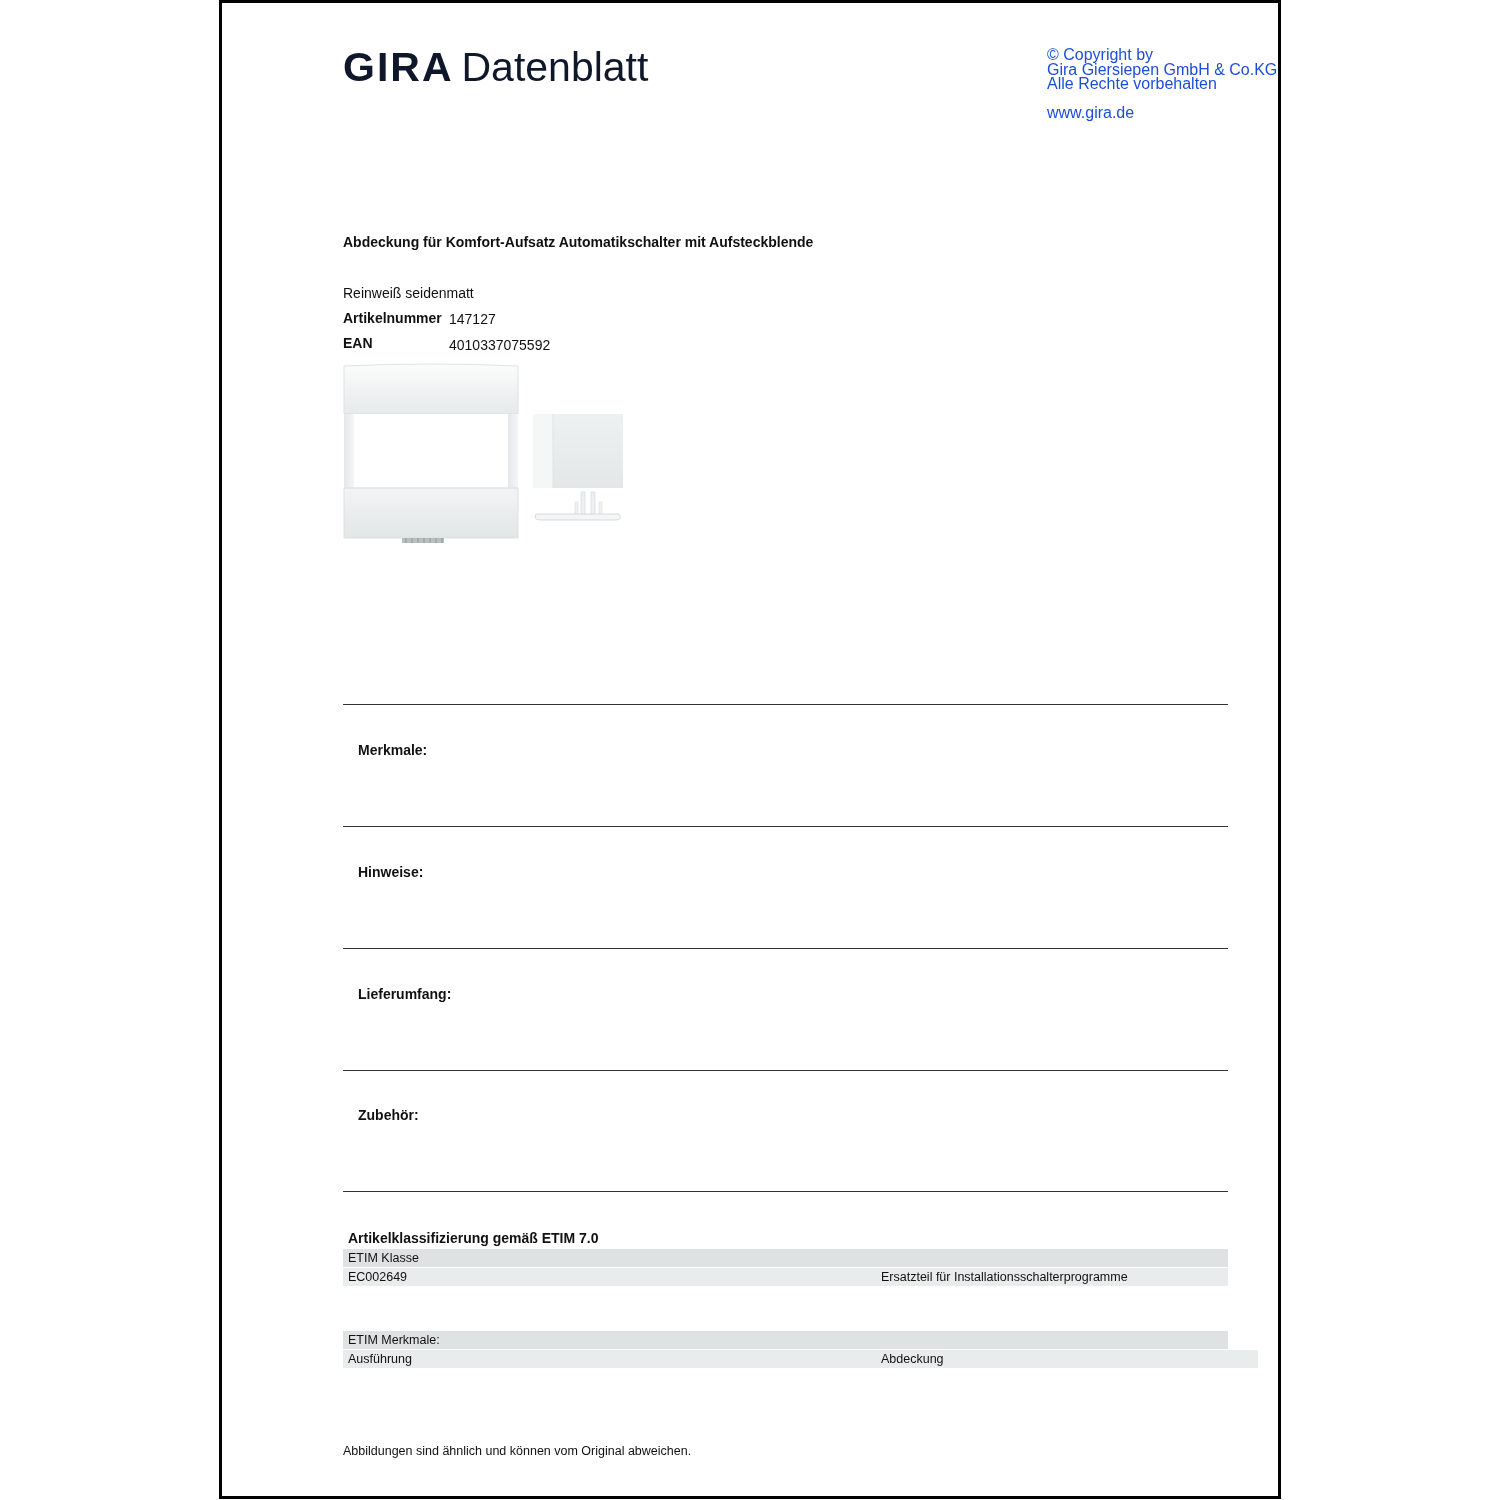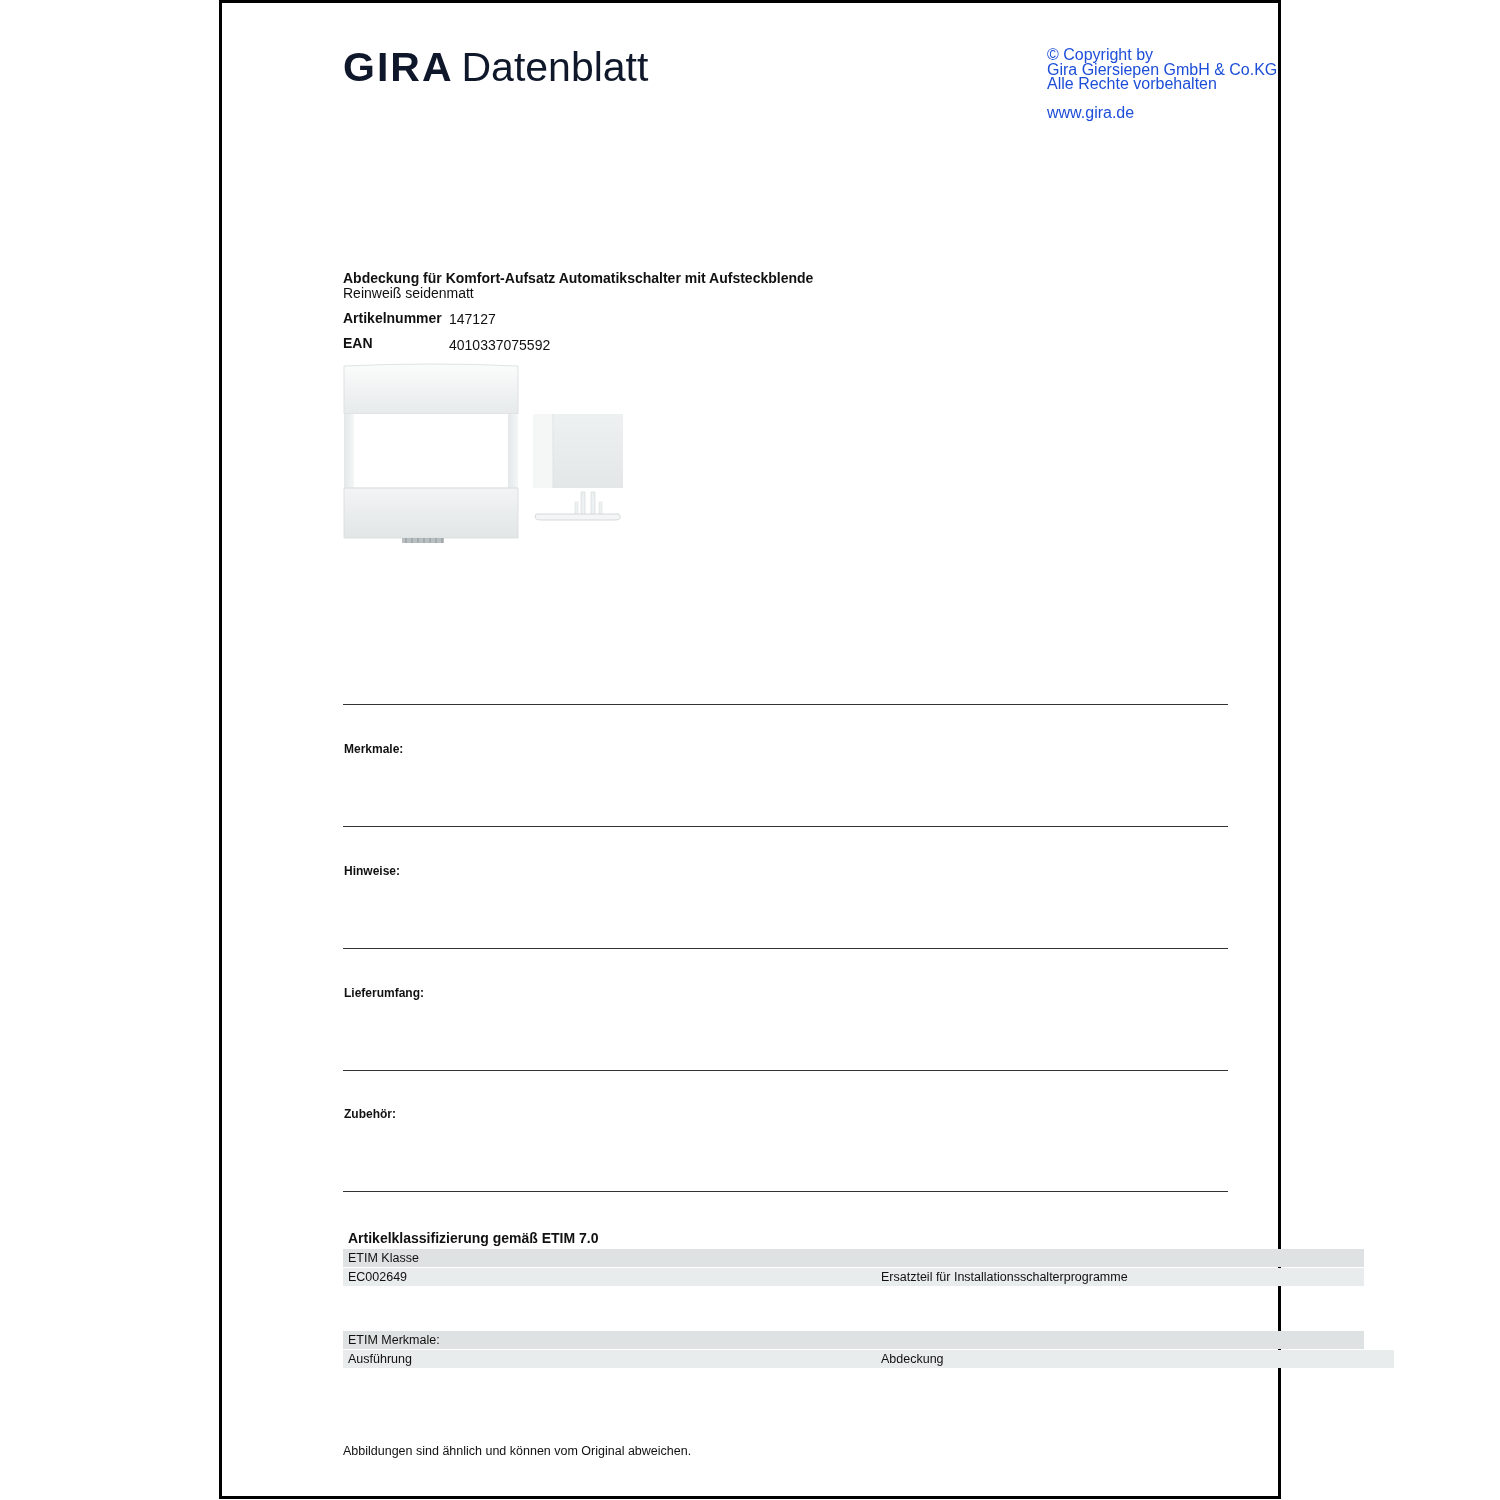--- a/index.html
+++ b/index.html
@@ -6,32 +6,32 @@
     body { width: 1500px; height: 1500px; position: relative; overflow: hidden;
            font-family: "Liberation Sans", sans-serif; color: #111; }
     .page { position: absolute; left: 219px; top: 0px; width: 1056px; height: 1493px;
             border: 3px solid #000; background: #fff; }
     .abs { position: absolute; }
     .logo { left: 343px; top: 44px; font-size: 41px; line-height: 46px; white-space: nowrap; color: #0f172a; }
     .logo .brand { font-weight: bold; letter-spacing: 2px; }
     .logo .sub { font-weight: normal; margin-left: 8px; }
     .copyright { left: 1047px; top: 48px; font-size: 16px; line-height: 14.5px; color: #1d4ed8; }
     .copyright .url { margin-top: 14px; display: block; }
-    .title { left: 343px; top: 234px; font-size: 14px; font-weight: bold; margin-top: 36px; }
+    .title { left: 343px; top: 234px; font-size: 14px; font-weight: bold; }
     .variant { left: 343px; top: 285px; font-size: 14px; }
     .row-label { font-size: 14px; font-weight: bold; }
     .row-val { font-size: 14px; text-align: right; }
     .art-label { left: 343px; top: 310px; }
     .art-val { left: 449px; top: 311px; }
     .ean-label { left: 343px; top: 335px; }
     .ean-val { left: 449px; top: 337px; }
     .hr { position: absolute; left: 343px; width: 885px; height: 0; border-top: 1.5px solid #333; }
-    .section-h { position: absolute; left: 344px; font-size: 12px; font-weight: bold; }
+    .section-h { position: absolute; left: 358px; font-size: 14px; font-weight: bold; }
     .etim-title { left: 348px; top: 1230px; font-size: 14px; font-weight: bold; }
-    .trow { position: absolute; left: 343px; width: 1021px; height: 18px; font-size: 12.5px; line-height: 18px; }
+    .trow { position: absolute; left: 343px; width: 885px; height: 18px; font-size: 12.5px; line-height: 18px; }
     .trow.head { background: #dfe2e2; }
     .trow.body { background: #e9ecec; }
     .trow .c1 { position: absolute; left: 5px; }
     .trow .c2 { position: absolute; left: 538px; }
     .footer { left: 343px; top: 1444px; font-size: 12.5px; }
     
     .prod { position: absolute; }
   </style>
 </head>
 <body>

